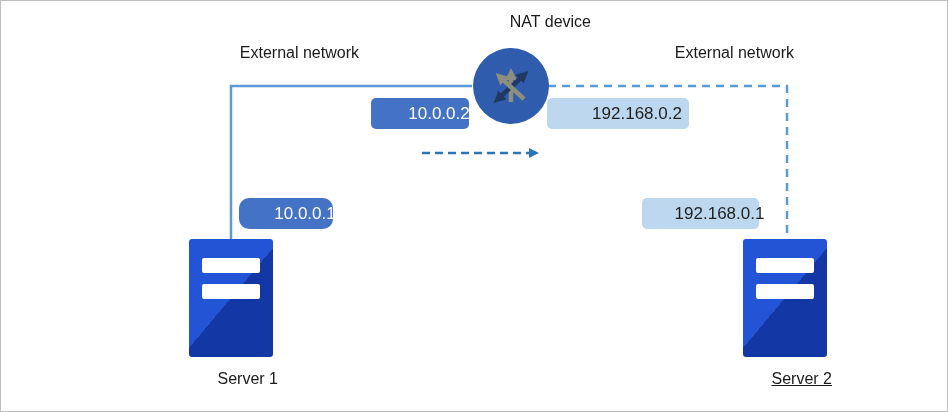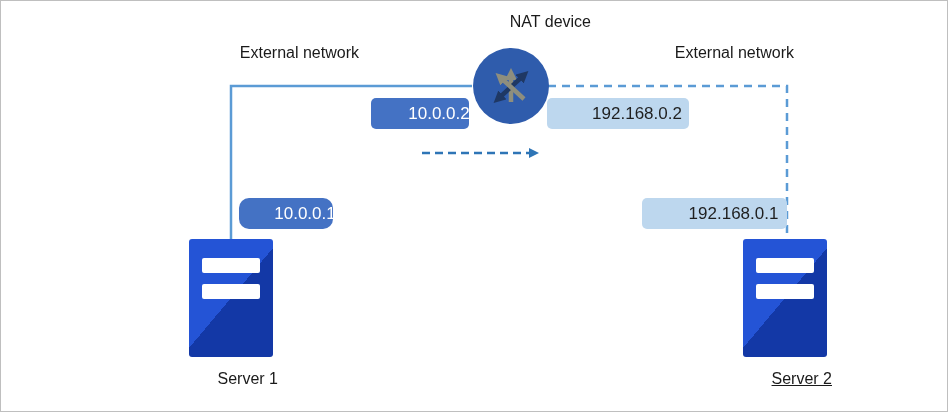--- a/index.html
+++ b/index.html
@@ -82,21 +82,21 @@
     </defs>
     <circle class="r-circle" cx="40" cy="40" r="38"></circle>
     <line class="r-arrow-gray" x1="40" y1="56" x2="40" y2="28" marker-end="url(#arrow-gray)"></line>
     <line class="r-arrow-navy" x1="27" y1="53" x2="53" y2="29" marker-start="url(#arrow-navy)" marker-end="url(#arrow-navy)"></line>
     <line class="r-arrow-gray" x1="53" y1="53" x2="29" y2="31" marker-end="url(#arrow-gray)"></line>
   </svg>
 
   <div class="badge dark" style="left:370px;top:97px;width:98px;">10.0.0.2</div>
   <div class="badge light" style="left:546px;top:97px;width:142px;">192.168.0.2</div>
   <div class="badge dark" style="left:238px;top:197px;width:94px;border-radius:10px;">10.0.0.1</div>
-  <div class="badge light" style="left:641px;top:197px;width:145px;">192.168.0.1</div>
+  <div class="badge light" style="left:641px;top:197px;width:117px;">192.168.0.1</div>
 
   <div class="server" style="left:188px;top:238px;">
     <div class="bar b1"></div>
     <div class="bar b2"></div>
   </div>
   <div class="server" style="left:742px;top:238px;">
     <div class="bar b1"></div>
     <div class="bar b2"></div>
   </div>
 

